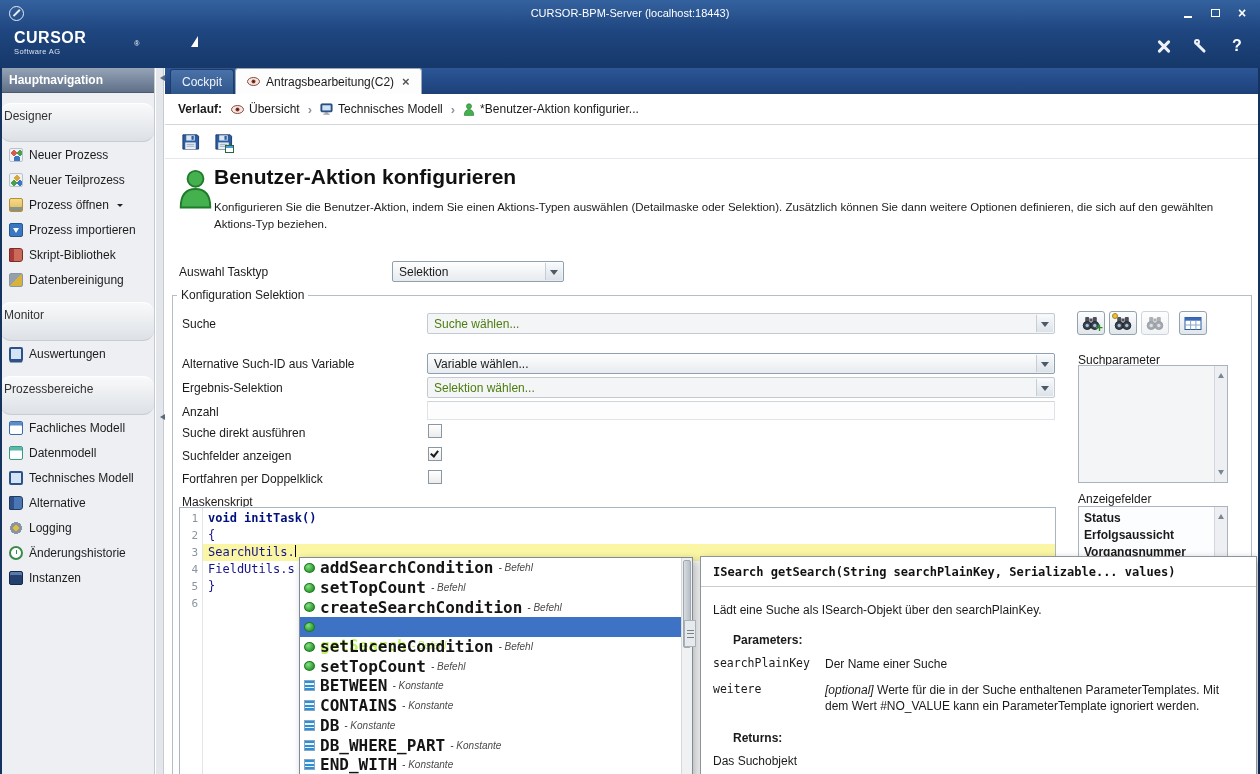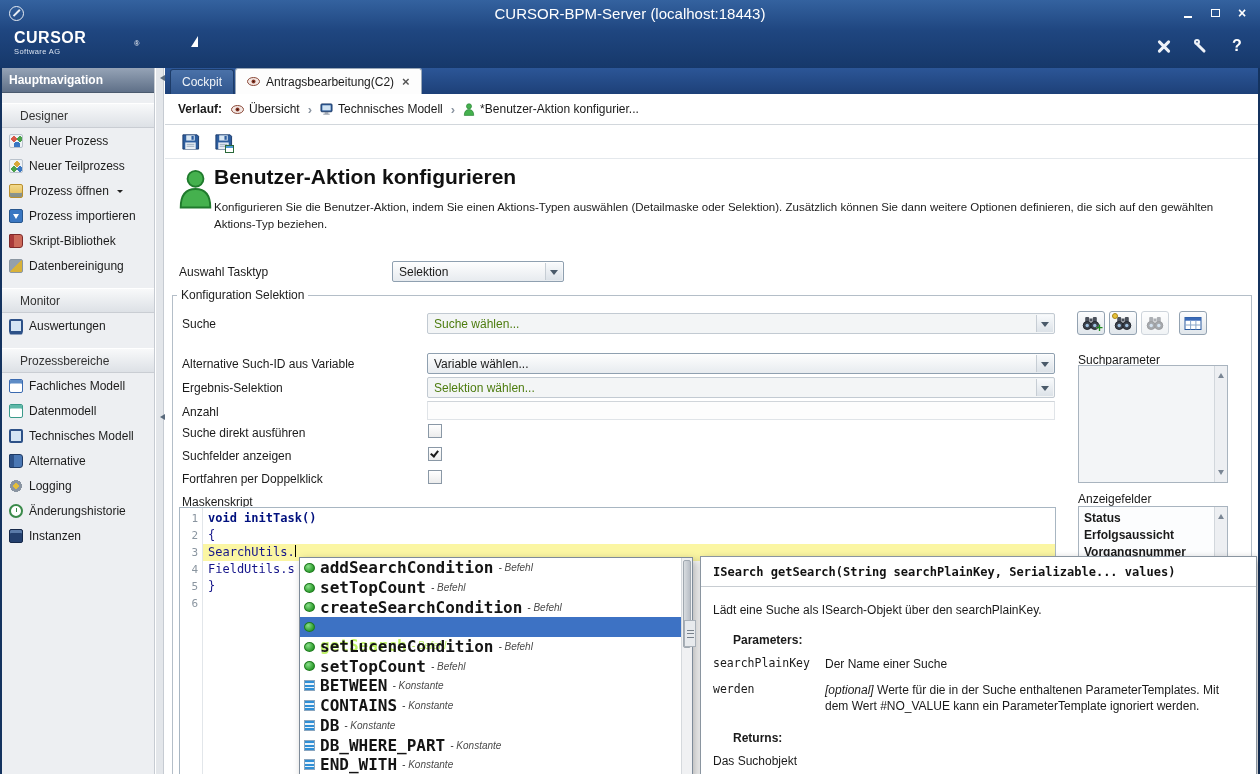--- a/index.html
+++ b/index.html
@@ -5,21 +5,21 @@
 *{box-sizing:border-box;margin:0;padding:0;}
 html,body{margin:0;padding:0;}
 body{width:1260px;height:774px;font-family:"Liberation Sans",sans-serif;color:#1a1a1a;background:#fff;}
 .window{position:relative;width:1260px;height:774px;overflow:hidden;background:#fff;}
 
 
 .topbar{position:absolute;left:0;top:0;width:100%;height:68px;background:linear-gradient(180deg,#34629f 0%,#1f4680 45%,#16386a 100%);}
 .titlebar{position:absolute;top:0;left:0;right:0;height:26px;display:flex;align-items:center;padding:0 6px;}
 .app-icon{width:15px;height:15px;border:1.5px solid #e8edf4;border-radius:50%;position:relative;margin-left:3px;flex:0 0 15px;}
 .app-icon-slash{position:absolute;left:2px;top:5.5px;width:9px;height:1.5px;background:#e8edf4;transform:rotate(-45deg);}
-.win-title{position:absolute;left:0;right:0;text-align:center;color:#fff;font-size:15px;}
+.win-title{position:absolute;left:0;right:0;text-align:center;color:#fff;font-size:11px;}
 .win-btns{position:absolute;right:6px;top:4px;display:flex;gap:3px;}
 .wbtn{width:24px;height:17px;display:flex;align-items:center;justify-content:center;color:#fff;}
 .glyph-min{width:8px;height:2px;background:#fff;margin-top:8px;}
 .glyph-max{width:9px;height:8px;border:1.5px solid #fff;}
 .glyph-close{font-size:14px;font-weight:bold;line-height:1;}
 .logo{position:absolute;left:14px;top:29px;color:#fff;}
 .logo-row{display:flex;align-items:flex-end;gap:48px;}
 .logo-text{font-size:16px;font-weight:bold;letter-spacing:.5px;}
 .logo-reg{font-size:7px;margin-top:1px;}
 .sail-icon{width:0;height:0;border-left:7px solid transparent;border-bottom:11px solid #fff;margin-left:3px;}
@@ -29,21 +29,21 @@
 .ticon .bar{position:absolute;width:16px;height:3px;background:#eef2f8;border-radius:2px;top:9px;left:2px;}
 .bar.a{transform:rotate(45deg);}
 .bar.b{transform:rotate(-45deg);}
 .bar.c{transform:rotate(45deg);width:13px;top:10px;}
 .dotx{position:absolute;width:6px;height:6px;border:2px solid #eef2f8;border-radius:50%;left:2px;top:3px;}
 .ticon.help{font-size:16px;font-weight:bold;text-align:center;line-height:20px;width:14px;}
 
 
 .sidebar{position:absolute;left:0;top:68px;bottom:0;width:155px;background:#edeff2;border-right:1px solid #c6cbd2;overflow:hidden;}
 .sidebar-header{height:25px;line-height:25px;padding-left:9px;color:#fff;font-size:12px;font-weight:bold;background:linear-gradient(180deg,#95a3b6,#5f7088);border-bottom:1px solid #4a5a6e;}
-.sec-header{height:25px;line-height:25px;padding-left:20px;font-size:12px;color:#333;background:linear-gradient(180deg,#f8f9fa,#dde1e6);border-top:1px solid #fff;border-bottom:1px solid #c9cdd3;margin-top:10px;}
+.sec-header{height:39px;line-height:25px;padding-left:4px;font-size:12px;color:#333;background:linear-gradient(180deg,#f8f9fa,#dde1e6);border-top:1px solid #fff;border-bottom:1px solid #c9cdd3;margin-top:10px;border-radius:11px;}
 .side-item{height:25px;display:flex;align-items:center;gap:6px;padding-left:9px;font-size:12px;color:#1c1c1c;white-space:nowrap;}
 .mini-caret{width:0;height:0;border:3.5px solid transparent;border-top-color:#222;margin-top:4px;margin-left:2px;}
 .sicon{width:14px;height:14px;flex:0 0 14px;border-radius:2px;position:relative;}
 .new-process-icon{background:radial-gradient(circle at 4px 4px,#d85a4a 0 2.6px,transparent 2.7px),radial-gradient(circle at 10px 4px,#4aa04a 0 2.6px,transparent 2.7px),radial-gradient(circle at 7px 10px,#3a77c2 0 3px,transparent 3.1px),#eef2f6;border:1px solid #b9c2cc;}
 .new-subprocess-icon{background:radial-gradient(circle at 4px 9px,#4aa04a 0 2.6px,transparent 2.7px),radial-gradient(circle at 10px 9px,#3a77c2 0 2.6px,transparent 2.7px),radial-gradient(circle at 7px 4px,#d8a83a 0 2.6px,transparent 2.7px),#eef2f6;border:1px solid #b9c2cc;}
 .open-process-icon{background:linear-gradient(180deg,#f2d98c,#e3bb52);border:1px solid #b98f2e;box-shadow:inset 0 -4px 0 rgba(60,110,180,.55);}
 .import-process-icon{background:#3a77c2;border:1px solid #28578e;}
 .import-process-icon::after{content:"";position:absolute;left:3px;top:4px;border:3.5px solid transparent;border-top:5px solid #fff;}
 .script-library-icon{background:linear-gradient(90deg,#a93a3a 0 4px,#cc6a5a 4px);border:1px solid #7e2a2a;border-radius:1px 3px 3px 1px;}
 .cleanup-icon{background:linear-gradient(135deg,#94a0ac 0 46%,#d8b23a 46%);border:1px solid #8a96a2;}
@@ -556,21 +556,21 @@
     <div class="sig">ISearch getSearch(String searchPlainKey, Serializable... values)</div>
     <div class="doc-rule"></div>
     <div class="doc-desc">Lädt eine Suche als ISearch-Objekt über den searchPlainKey.</div>
     <div class="doc-h">Parameters:</div>
     <div>
         <div class="param-row">
           <span class="param-name">searchPlainKey</span>
           <span class="param-desc">Der Name einer Suche</span>
         </div>
         <div class="param-row">
-          <span class="param-name">werden</span>
+          <span class="param-name">weitere</span>
           <span class="param-desc"><i class="opt">[optional]</i> Werte für die in der Suche enthaltenen ParameterTemplates. Mit dem Wert #NO_VALUE kann ein ParameterTemplate ignoriert werden.</span>
         </div>
       </div>
     <div class="doc-h">Returns:</div>
     <div class="doc-returns">Das Suchobjekt</div>
   </div>
 
   <div class="frame left"></div>
   <div class="frame right"></div>
 </div>

